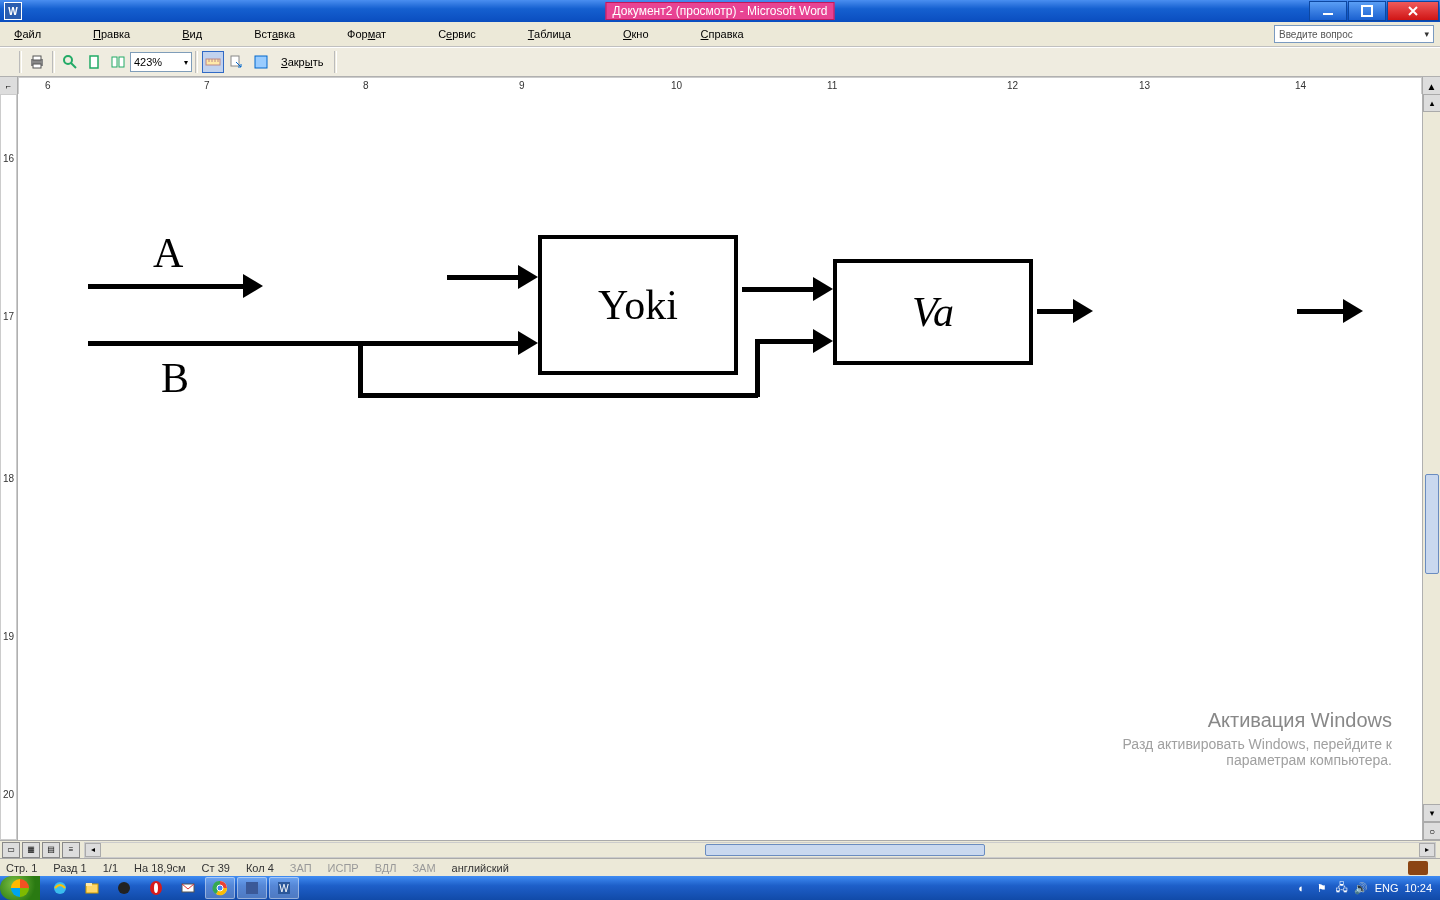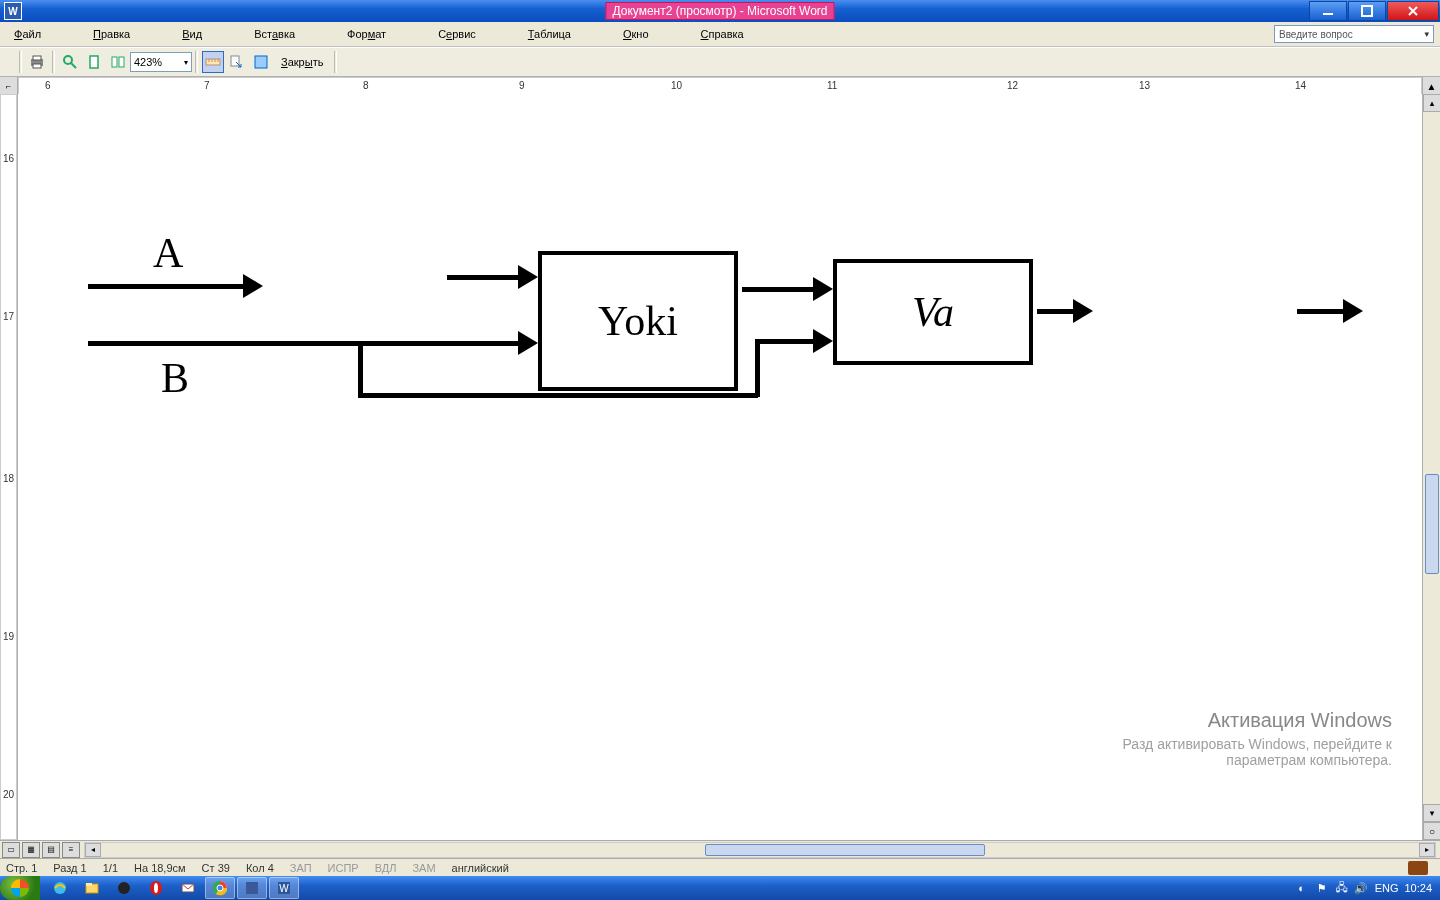--- a/index.html
+++ b/index.html
@@ -200,21 +200,21 @@
     </div>
   </div>
 
   <div class="doc-area">
 
     <div class="diagram">
 
       <div class="lbl" style="left:80px; top:10px;">A</div>
       <div class="lbl" style="left:88px; top:135px;">B</div>
 
-      <div class="box" style="left:465px; top:32px; width:200px; height:140px;">Yoki</div>
+      <div class="box" style="left:465px; top:16px; width:200px; height:140px;">Yoki</div>
       <div class="box" style="left:760px; top:40px; width:200px; height:106px;font-style:italic;">Va</div>
 
       <div class="line" style="left:15px; top:65px; width:158px; height:5px;"></div>
       <div class="arrow-r" style="left:170px; top:55px;"></div>
 
       <div class="line" style="left:15px; top:122px; width:432px; height:5px;"></div>
       <div class="arrow-r" style="left:445px; top:112px;"></div>
 
       <div class="line" style="left:374px; top:56px; width:73px; height:5px;"></div>
       <div class="arrow-r" style="left:445px; top:46px;"></div>

